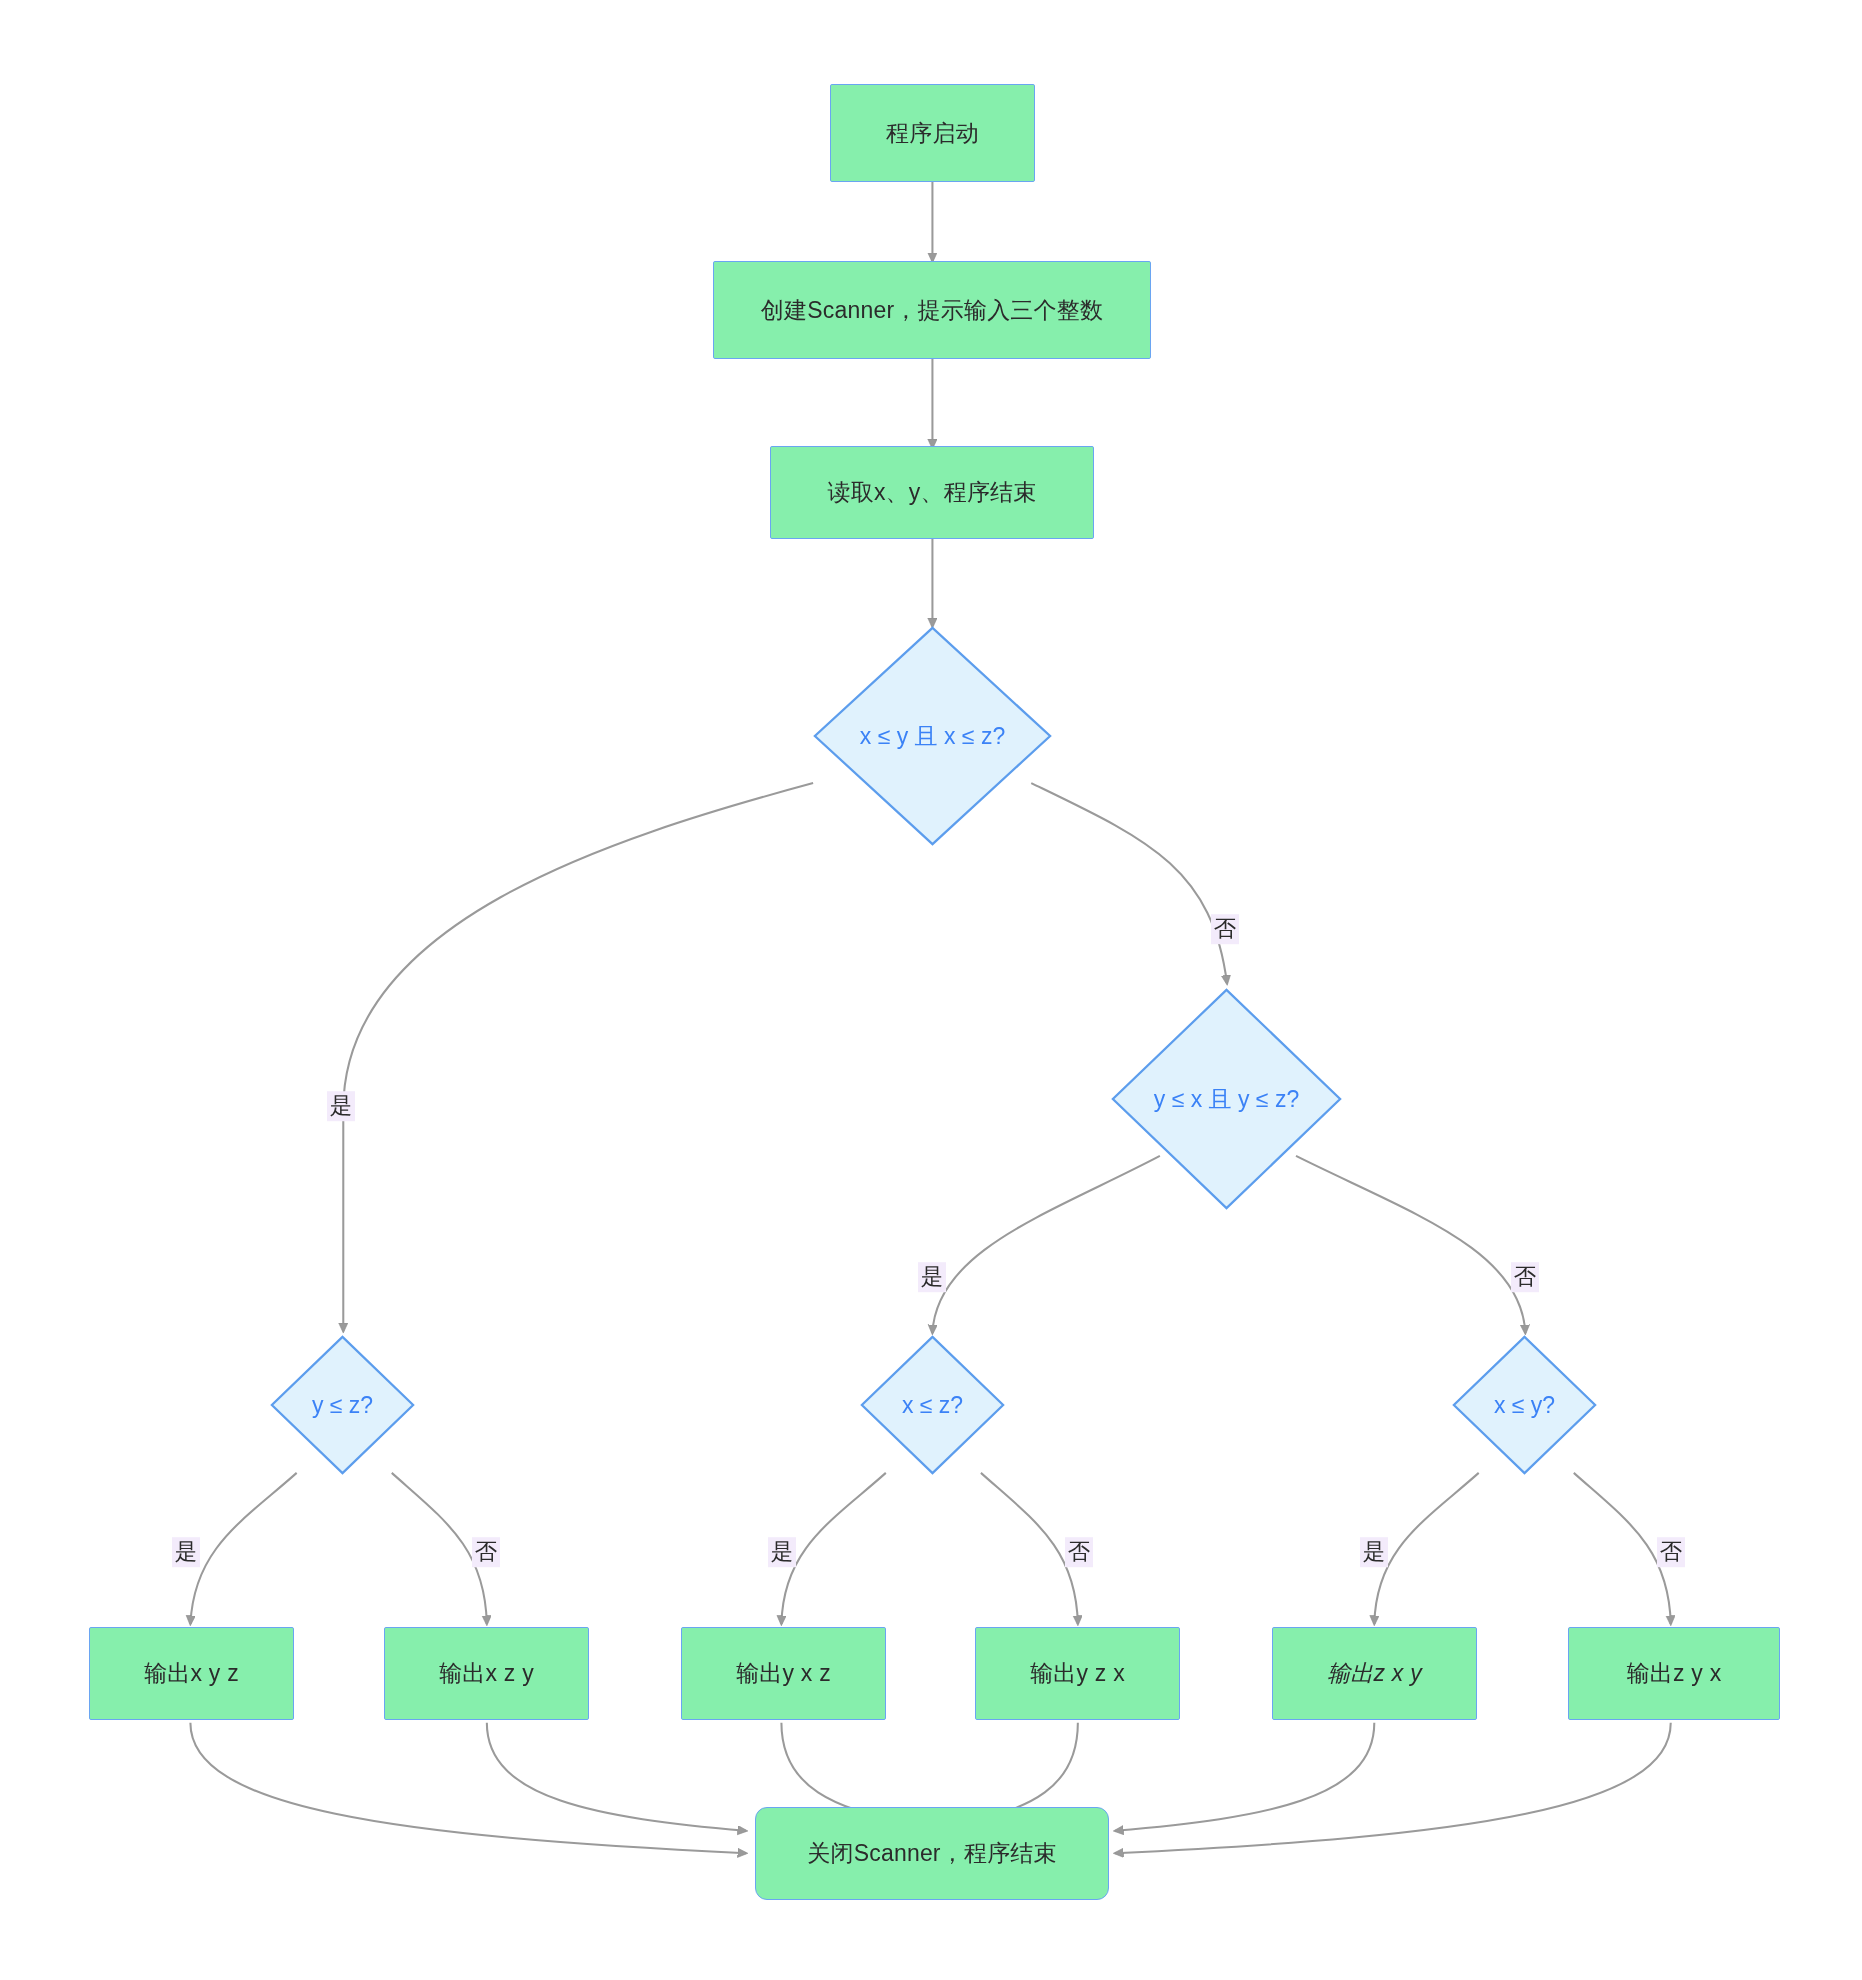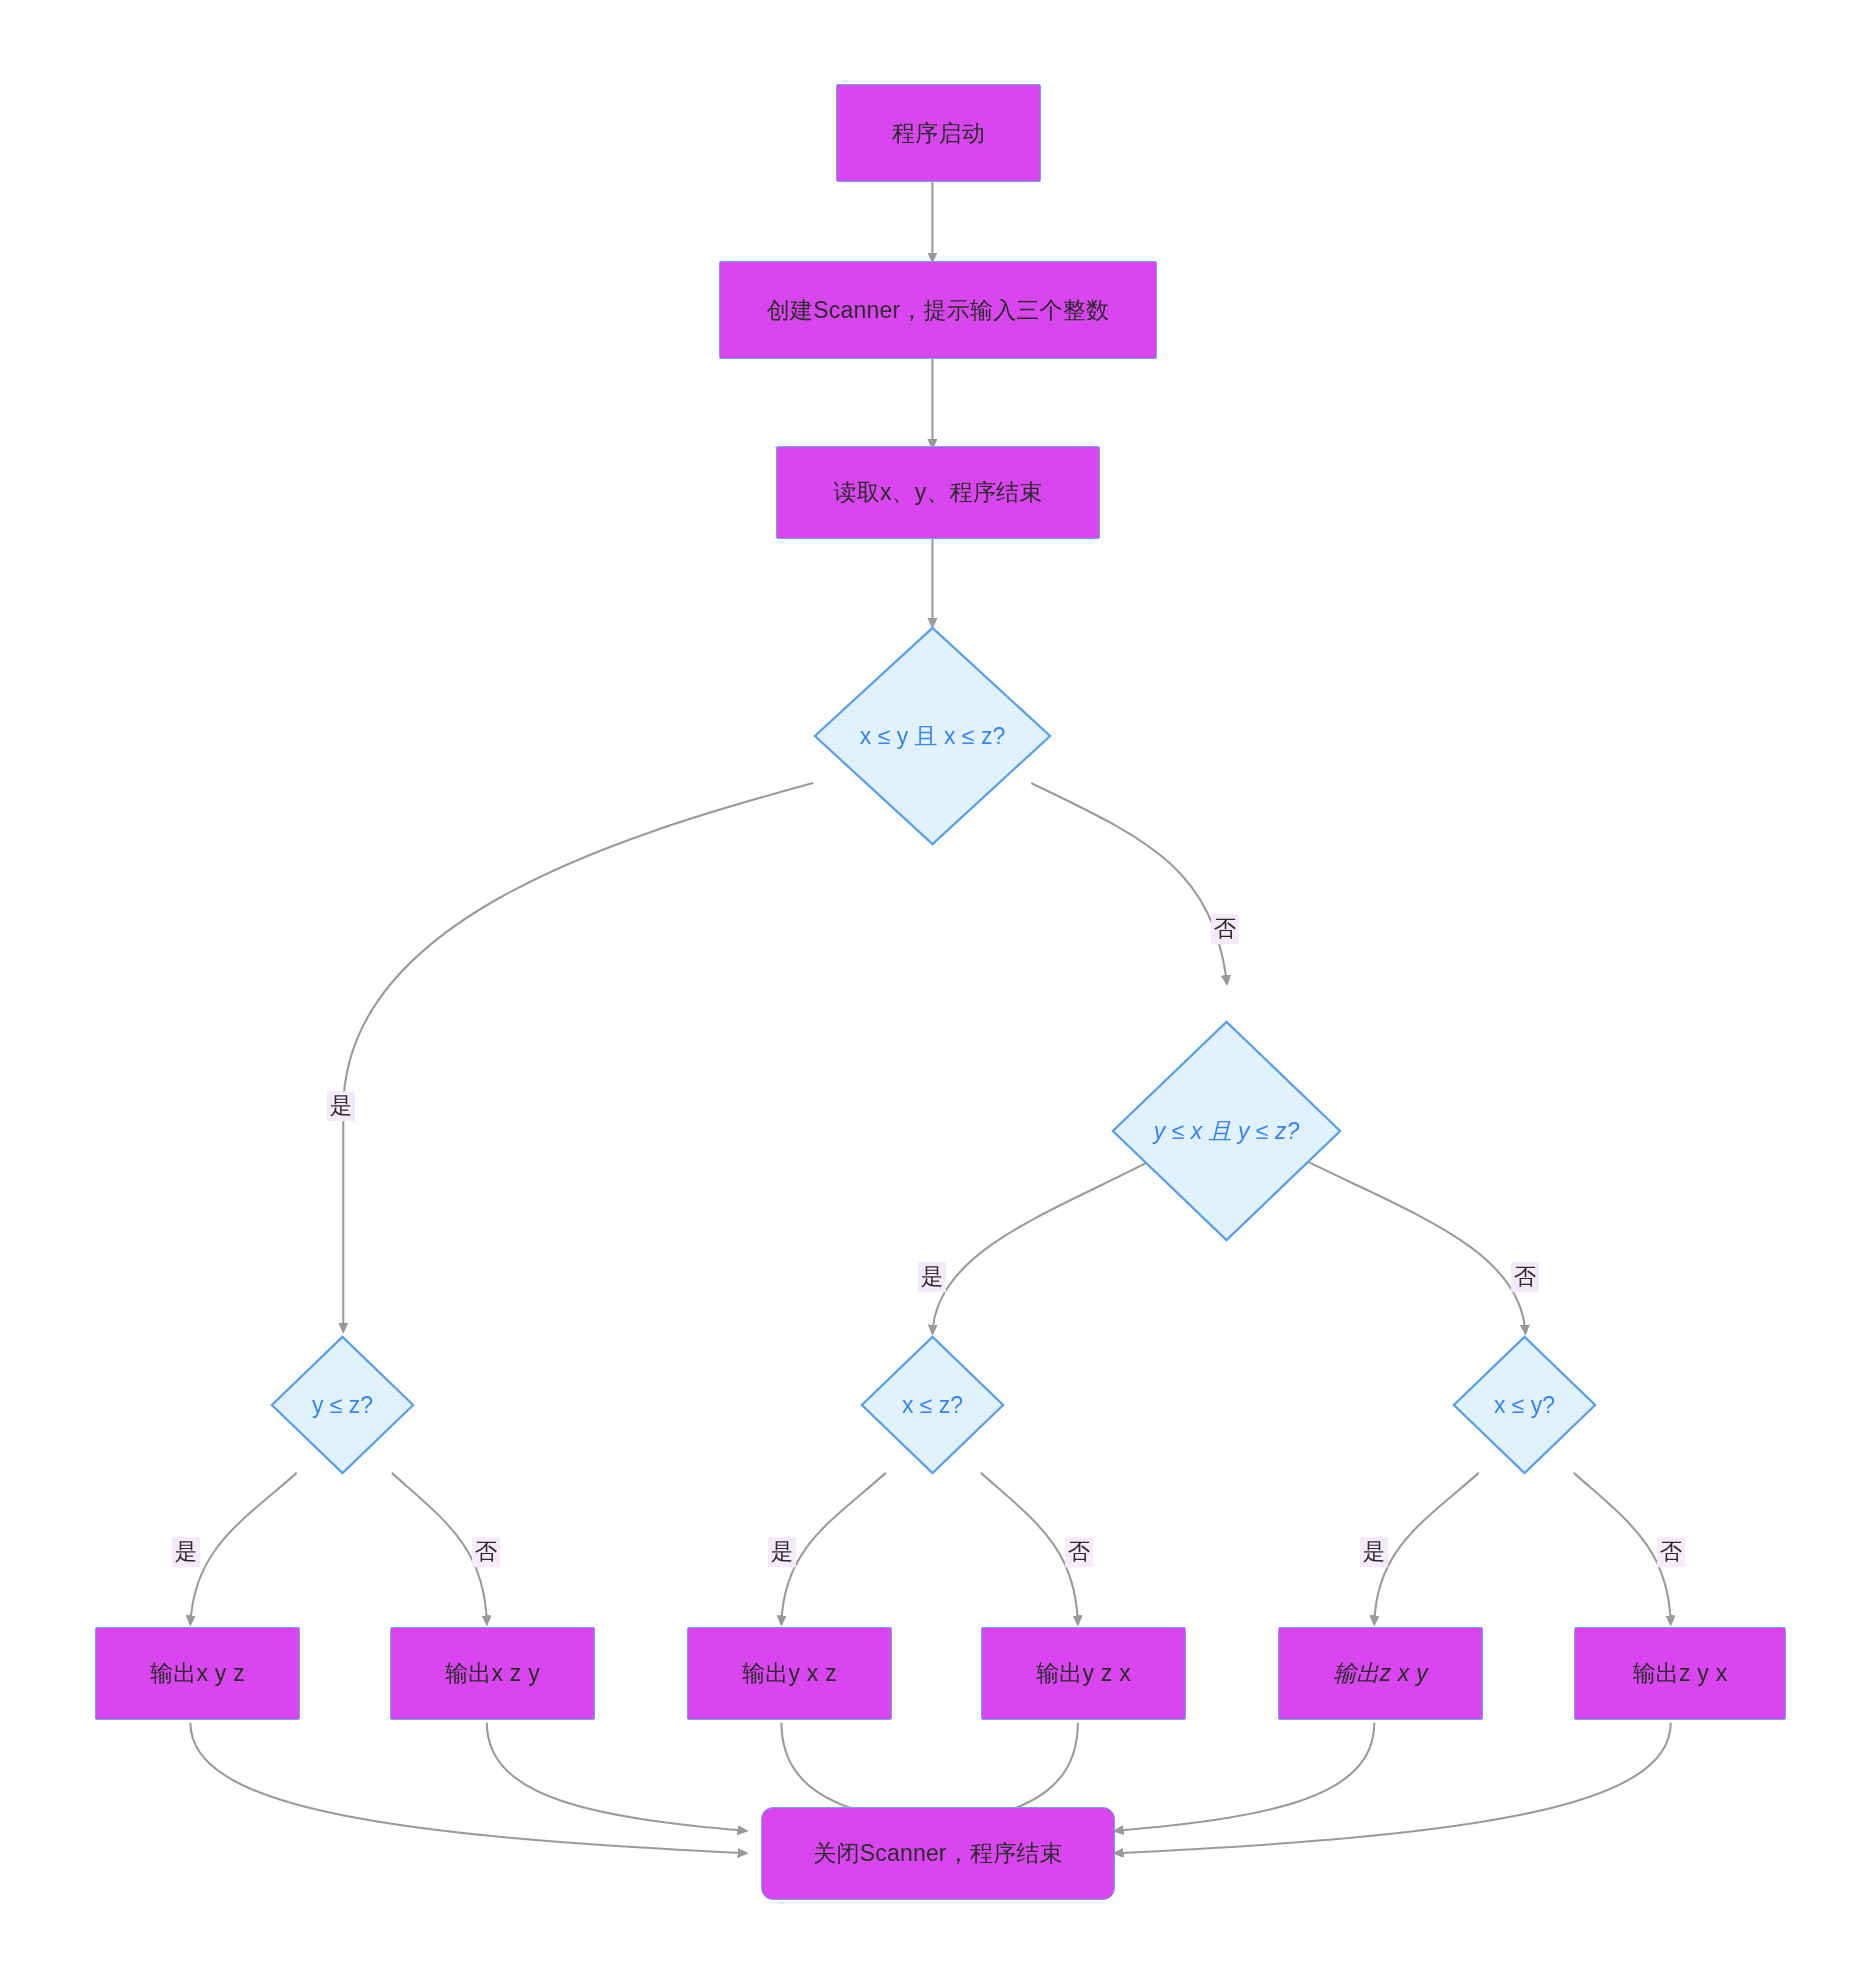--- a/index.html
+++ b/index.html
@@ -31,24 +31,23 @@
   }
   .node-rect,
   .node-diamond {
     position: absolute;
     box-sizing: border-box;
     display: flex;
     align-items: center;
     justify-content: center;
   }
   .node-rect {
-    background: #d946ef;
+    background: #86efac;
     border: 1.9px solid #6aa5f2;
     border-radius: 1.9px;
-    margin-left: 6px;
   }
   .node-label {
     color: #2b2b2b;
     font-size: 23px;
     line-height: 1.25;
     white-space: nowrap;
     letter-spacing: 0.2px;
   }
   .diamond-wrap {
     position: absolute;
@@ -145,21 +144,21 @@
     <span class="node-label">读取x、y、程序结束</span>
   </div>
 
   <div class="diamond-wrap" style="left:813px; top:626px; width:239px; height:220px;">
     <svg class="diamond-shape" viewBox="0 0 256 236" preserveAspectRatio="none">
       <polygon points="128,2 254,118 128,234 2,118" fill="#e0f2fd" stroke="#5c9ded" stroke-width="2.4"></polygon>
     </svg>
     <div class="diamond-text">x ≤ y 且 x ≤ z?</div>
   </div>
 
-  <div class="diamond-wrap" style="left:1111px; top:1020px; width:231px; height:222px;font-style:italic;">
+  <div class="diamond-wrap" style="left:1111px; top:988px; width:231px; height:222px;">
     <svg class="diamond-shape" viewBox="0 0 248 238" preserveAspectRatio="none">
       <polygon points="124,2 246,119 124,236 2,119" fill="#e0f2fd" stroke="#5c9ded" stroke-width="2.4"></polygon>
     </svg>
     <div class="diamond-text">y ≤ x 且 y ≤ z?</div>
   </div>
 
   <div class="diamond-wrap" style="left:270px; top:1335px; width:145px; height:140px;">
     <svg class="diamond-shape" viewBox="0 0 156 150" preserveAspectRatio="none">
       <polygon points="78,2 154,75 78,148 2,75" fill="#e0f2fd" stroke="#5c9ded" stroke-width="2.4"></polygon>
     </svg>

